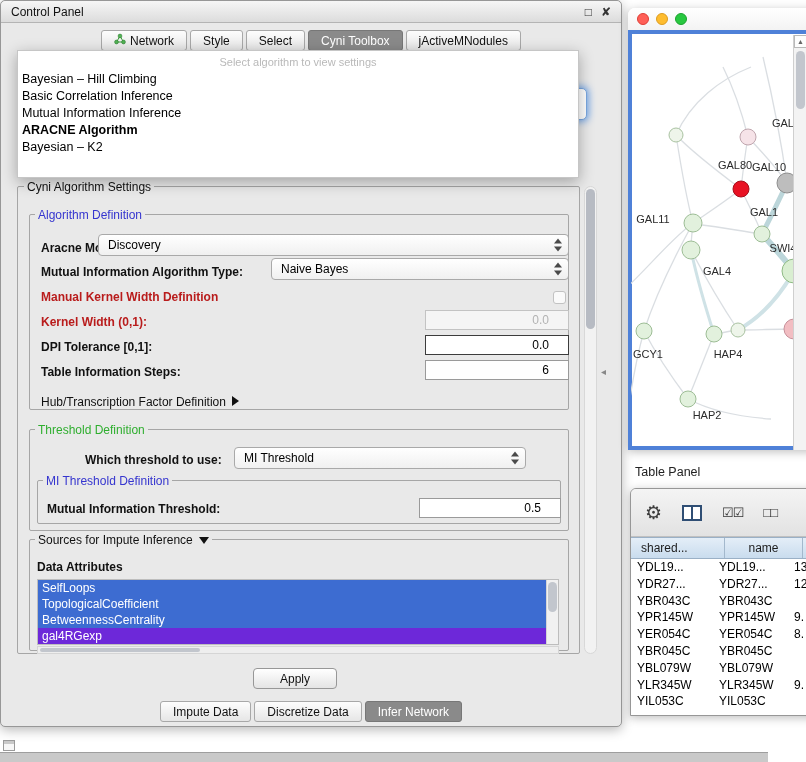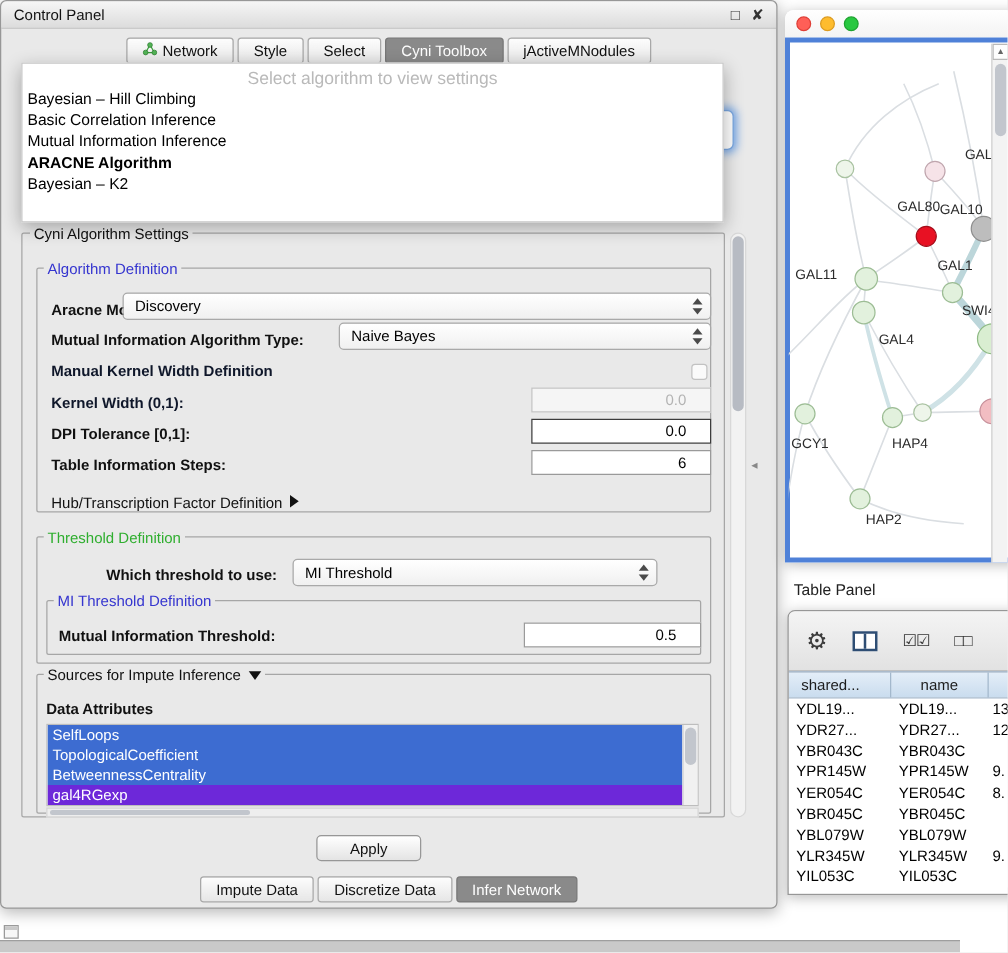--- a/index.html
+++ b/index.html
@@ -44,32 +44,32 @@
     background:#fff; border:1px solid #7aa7e0; border-radius:5px;
     box-shadow:0 0 7px 2px #79aaea; z-index:2;
   }
 
   
   #algorithm-popup {
     position:absolute; left:16px; top:49px; width:562px; height:128px;
     background:#ffffff; border:1px solid #c6c6c6; z-index:6;
     box-shadow:0 4px 14px rgba(0,0,0,.30); padding-top:2px;
   }
-  #popup-hint { text-align:center; color:#b9b9b9; font-size:14px; height:18px; line-height:18px; }
+  #popup-hint { text-align:center; color:#b9b9b9; font-size:11px; height:18px; line-height:18px; }
   .popup-item { font-size:12.5px; color:#000; line-height:17px; padding-left:4px; cursor:default; }
   .popup-item.hl { font-weight:bold; }
 
   
   .group { position:absolute; border:1px solid #a6a6a6; border-radius:2px; }
   .gtitle { position:absolute; background:#e9e9e9; padding:0 3px; font-size:12px; color:#111; z-index:1; white-space:nowrap; }
   .t-blue { color:#3535cf; }
   .t-green { color:#2fae2f; }
 
   .flabel { position:absolute; font-size:12px; font-weight:bold; color:#111; white-space:nowrap; }
-  .flabel.dis { color:#0f172a; }
+  .flabel.dis { color:#b91c1c; }
   .plain { font-weight:normal; }
 
   .combo {
     position:absolute; height:22px; background:linear-gradient(#ffffff,#f0f0f0);
     border:1px solid #a9a9a9; border-radius:4px; display:flex; align-items:center;
     padding-left:9px; font-size:12px; color:#000; cursor:default;
   }
   .stepper { position:absolute; right:5px; top:50%; transform:translateY(-50%); width:9px; height:13px; }
   .stepper::before { content:""; position:absolute; left:0; top:0;
     border-left:4.5px solid transparent; border-right:4.5px solid transparent; border-bottom:5px solid #4a4a4a; }
@@ -147,21 +147,21 @@
     background:linear-gradient(#f4f4f4,#e2e2e2); border-bottom:1px solid #c0c0c0;
     display:flex; align-items:center; padding-left:14px; gap:20px; }
   #gear-icon { font-size:19px; color:#3c3c3c; cursor:default; }
   #columns-icon { width:20px; height:16px; border:2px solid #2f4e74; background:#fff; position:relative; cursor:default; }
   #columns-icon::after { content:""; position:absolute; left:7px; top:0; bottom:0; width:2px; background:#2f4e74; }
   .pair-icon { font-size:13px; color:#333; letter-spacing:-1px; cursor:default; }
 
   #table-header { position:absolute; left:0; top:48px; right:0; height:22px; display:flex;
     background:linear-gradient(#e4eef8,#c9dcee); border-top:1px solid #9ab0c6; border-bottom:1px solid #9ab0c6; }
   .hcell { font-size:12px; color:#1c1c1c; line-height:20px; border-right:1px solid #a3b8cc; overflow:hidden; white-space:nowrap; }
-  .hc1 { width:82px; padding-left:10px; }
+  .hc1 { width:94px; padding-left:10px; }
   .hc2 { width:78px; text-align:center; }
   .hc3 { flex:1; }
   #table-body { position:absolute; left:0; top:70px; right:0; bottom:0; background:#fff; }
   .trow { display:flex; height:16.8px; font-size:12px; color:#000; background:#fff; }
   .tcell { overflow:hidden; white-space:nowrap; line-height:16.5px; }
   .tc1 { width:82px; padding-left:6px; }
   .tc2 { width:78px; padding-left:6px; }
   .tc3 { flex:1; padding-left:3px; }
 
   

